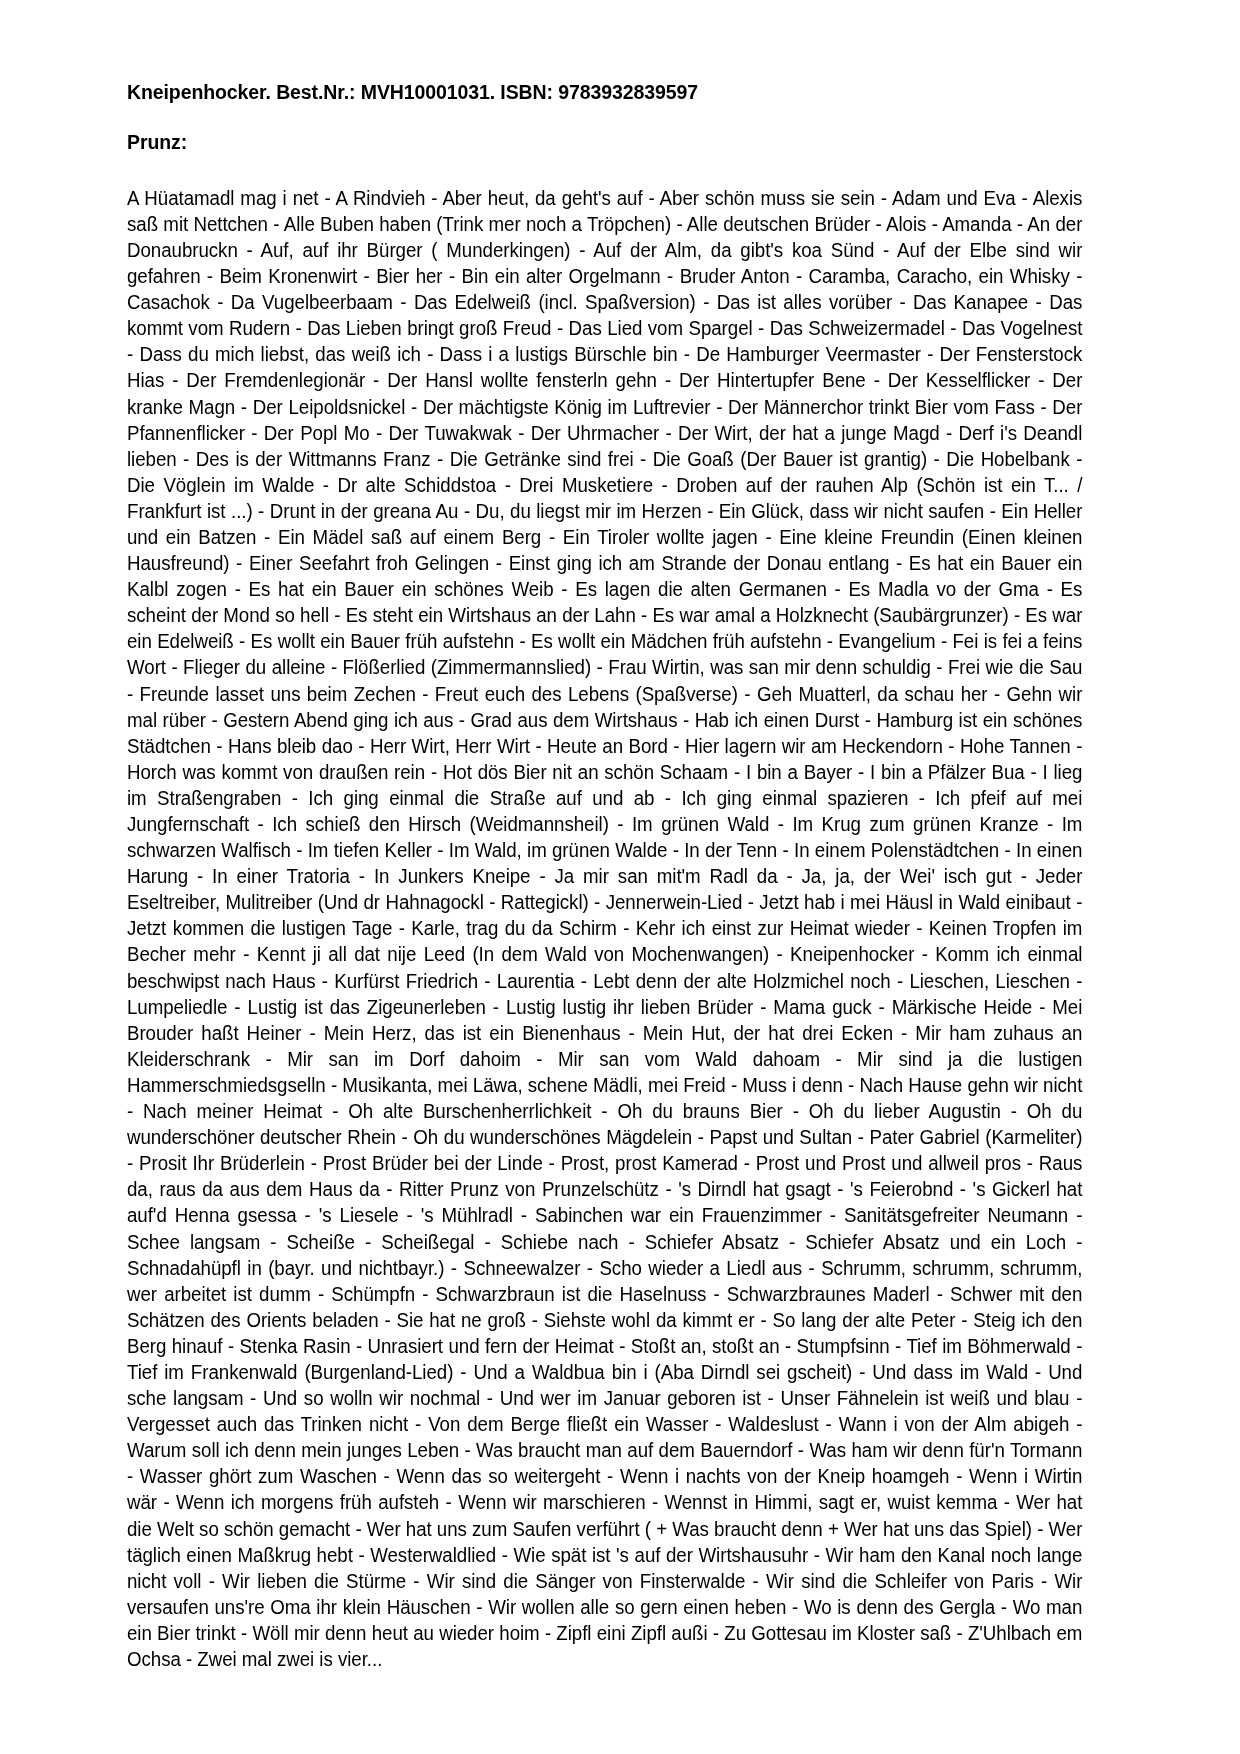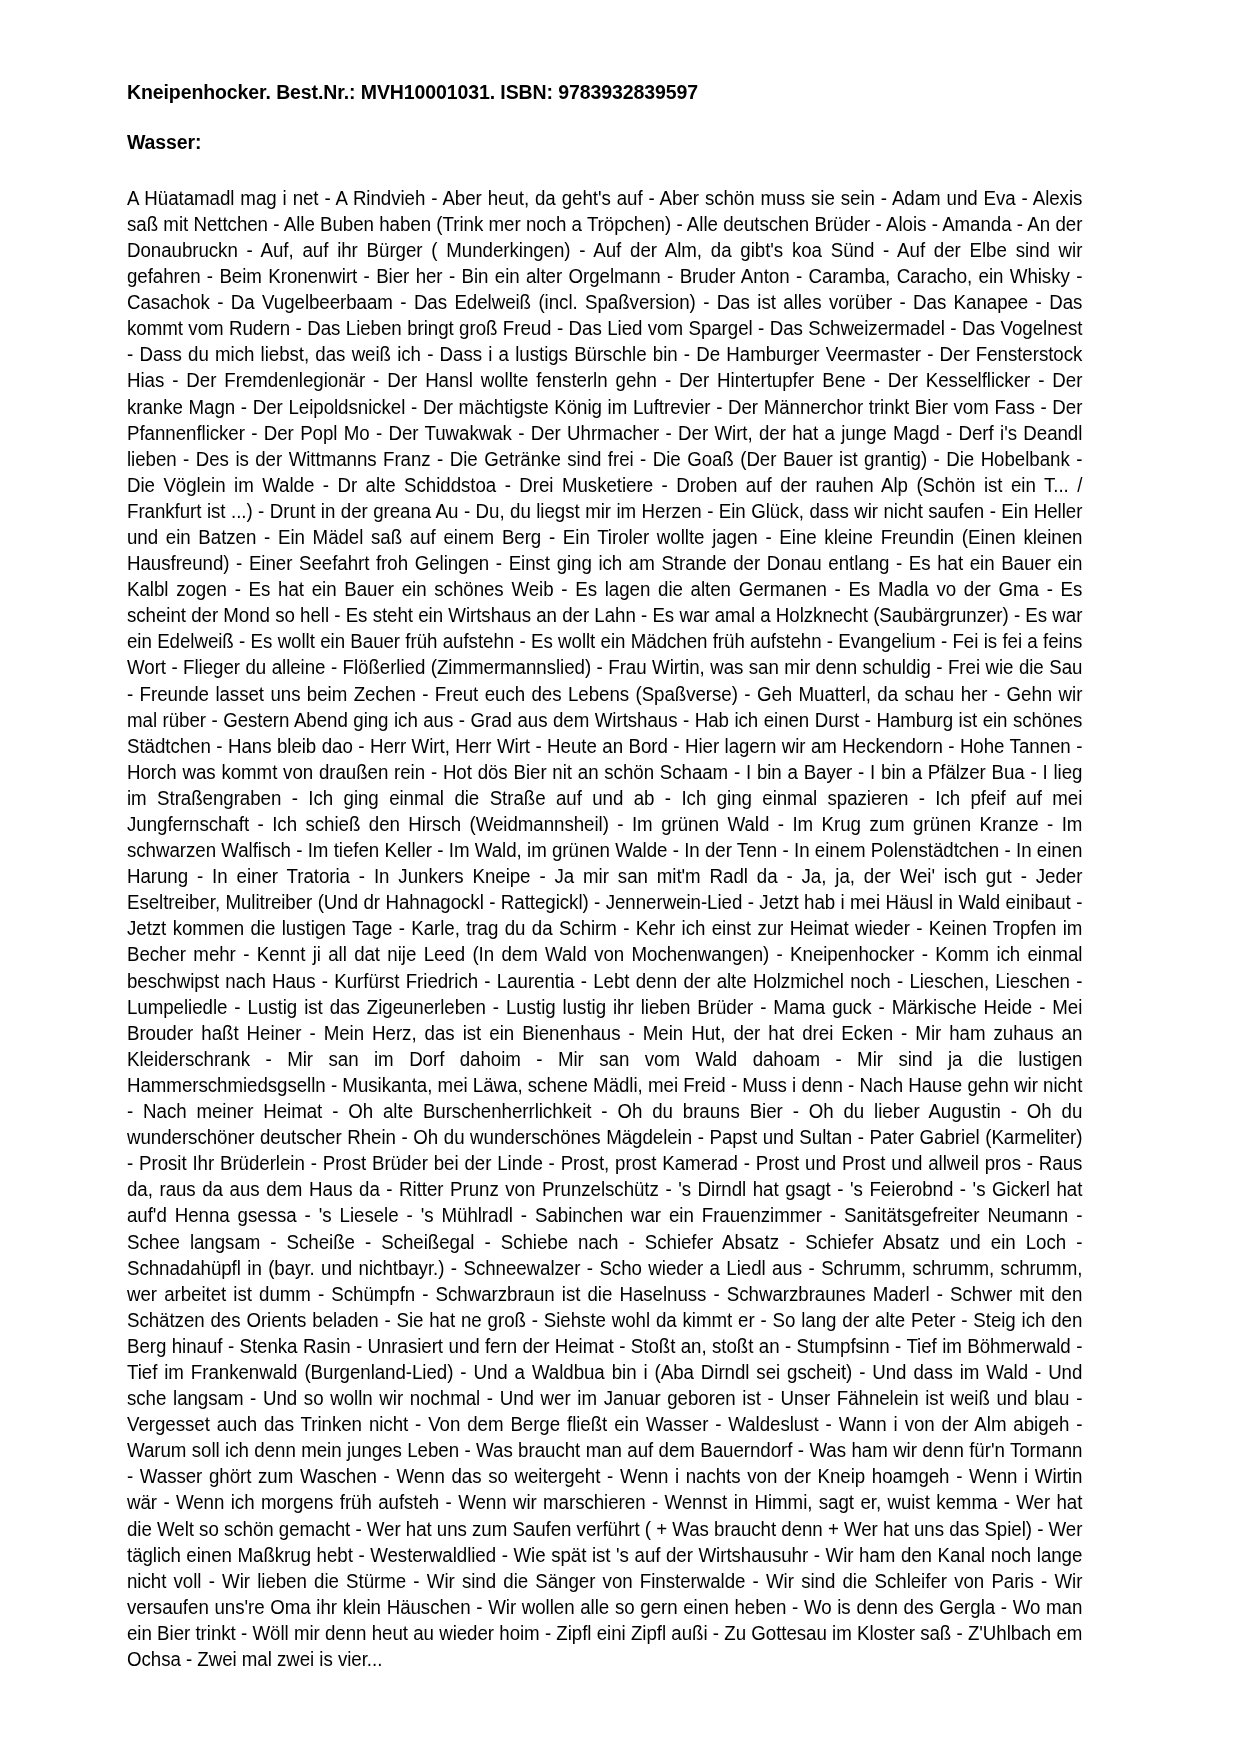--- a/index.html
+++ b/index.html
@@ -56,18 +56,18 @@
   }
 </style>
 </head>
 <body>
 
 <div class="page">
   <div class="content">
 
     <h1 class="doc-title">Kneipenhocker. Best.Nr.: MVH10001031. ISBN: 9783932839597</h1>
 
-    <h2 class="section-heading">Wasser:</h2>
+    <h2 class="section-heading">Prunz:</h2>
 
     <p class="body-text">A Hüatamadl mag i net - A Rindvieh - Aber heut, da geht's auf - Aber schön muss sie sein - Adam und Eva - Alexis saß mit Nettchen - Alle Buben haben (Trink mer noch a Tröpchen) - Alle deutschen Brüder - Alois - Amanda - An der Donaubruckn - Auf, auf ihr Bürger ( Munderkingen) - Auf der Alm, da gibt's koa Sünd - Auf der Elbe sind wir gefahren - Beim Kronenwirt - Bier her - Bin ein alter Orgelmann - Bruder Anton - Caramba, Caracho, ein Whisky - Casachok - Da Vugelbeerbaam - Das Edelweiß (incl. Spaßversion) - Das ist alles vorüber - Das Kanapee - Das kommt vom Rudern - Das Lieben bringt groß Freud - Das Lied vom Spargel - Das Schweizermadel - Das Vogelnest - Dass du mich liebst, das weiß ich - Dass i a lustigs Bürschle bin - De Hamburger Veermaster - Der Fensterstock Hias - Der Fremdenlegionär - Der Hansl wollte fensterln gehn - Der Hintertupfer Bene - Der Kesselflicker - Der kranke Magn - Der Leipoldsnickel - Der mächtigste König im Luftrevier - Der Männerchor trinkt Bier vom Fass - Der Pfannenflicker - Der Popl Mo - Der Tuwakwak - Der Uhrmacher - Der Wirt, der hat a junge Magd - Derf i's Deandl lieben - Des is der Wittmanns Franz - Die Getränke sind frei - Die Goaß (Der Bauer ist grantig) - Die Hobelbank - Die Vöglein im Walde - Dr alte Schiddstoa - Drei Musketiere - Droben auf der rauhen Alp (Schön ist ein T... / Frankfurt ist ...) - Drunt in der greana Au - Du, du liegst mir im Herzen - Ein Glück, dass wir nicht saufen - Ein Heller und ein Batzen - Ein Mädel saß auf einem Berg - Ein Tiroler wollte jagen - Eine kleine Freundin (Einen kleinen Hausfreund) - Einer Seefahrt froh Gelingen - Einst ging ich am Strande der Donau entlang - Es hat ein Bauer ein Kalbl zogen - Es hat ein Bauer ein schönes Weib - Es lagen die alten Germanen - Es Madla vo der Gma - Es scheint der Mond so hell - Es steht ein Wirtshaus an der Lahn - Es war amal a Holzknecht (Saubärgrunzer) - Es war ein Edelweiß - Es wollt ein Bauer früh aufstehn - Es wollt ein Mädchen früh aufstehn - Evangelium - Fei is fei a feins Wort - Flieger du alleine - Flößerlied (Zimmermannslied) - Frau Wirtin, was san mir denn schuldig - Frei wie die Sau - Freunde lasset uns beim Zechen - Freut euch des Lebens (Spaßverse) - Geh Muatterl, da schau her - Gehn wir mal rüber - Gestern Abend ging ich aus - Grad aus dem Wirtshaus - Hab ich einen Durst - Hamburg ist ein schönes Städtchen - Hans bleib dao - Herr Wirt, Herr Wirt - Heute an Bord - Hier lagern wir am Heckendorn - Hohe Tannen - Horch was kommt von draußen rein - Hot dös Bier nit an schön Schaam - I bin a Bayer - I bin a Pfälzer Bua - I lieg im Straßengraben - Ich ging einmal die Straße auf und ab - Ich ging einmal spazieren - Ich pfeif auf mei Jungfernschaft - Ich schieß den Hirsch (Weidmannsheil) - Im grünen Wald - Im Krug zum grünen Kranze - Im schwarzen Walfisch - Im tiefen Keller - Im Wald, im grünen Walde - In der Tenn - In einem Polenstädtchen - In einen Harung - In einer Tratoria - In Junkers Kneipe - Ja mir san mit'm Radl da - Ja, ja, der Wei' isch gut - Jeder Eseltreiber, Mulitreiber (Und dr Hahnagockl - Rattegickl) - Jennerwein-Lied - Jetzt hab i mei Häusl in Wald einibaut - Jetzt kommen die lustigen Tage - Karle, trag du da Schirm - Kehr ich einst zur Heimat wieder - Keinen Tropfen im Becher mehr - Kennt ji all dat nije Leed (In dem Wald von Mochenwangen) - Kneipenhocker - Komm ich einmal beschwipst nach Haus - Kurfürst Friedrich - Laurentia - Lebt denn der alte Holzmichel noch - Lieschen, Lieschen - Lumpeliedle - Lustig ist das Zigeunerleben - Lustig lustig ihr lieben Brüder - Mama guck - Märkische Heide - Mei Brouder haßt Heiner - Mein Herz, das ist ein Bienenhaus - Mein Hut, der hat drei Ecken - Mir ham zuhaus an Kleiderschrank - Mir san im Dorf dahoim - Mir san vom Wald dahoam - Mir sind ja die lustigen Hammerschmiedsgselln - Musikanta, mei Läwa, schene Mädli, mei Freid - Muss i denn - Nach Hause gehn wir nicht - Nach meiner Heimat - Oh alte Burschenherrlichkeit - Oh du brauns Bier - Oh du lieber Augustin - Oh du wunderschöner deutscher Rhein - Oh du wunderschönes Mägdelein - Papst und Sultan - Pater Gabriel (Karmeliter) - Prosit Ihr Brüderlein - Prost Brüder bei der Linde - Prost, prost Kamerad - Prost und Prost und allweil pros - Raus da, raus da aus dem Haus da - Ritter Prunz von Prunzelschütz - 's Dirndl hat gsagt - 's Feierobnd - 's Gickerl hat auf'd Henna gsessa - 's Liesele - 's Mühlradl - Sabinchen war ein Frauenzimmer - Sanitätsgefreiter Neumann - Schee langsam - Scheiße - Scheißegal - Schiebe nach - Schiefer Absatz - Schiefer Absatz und ein Loch - Schnadahüpfl in (bayr. und nichtbayr.) - Schneewalzer - Scho wieder a Liedl aus - Schrumm, schrumm, schrumm, wer arbeitet ist dumm - Schümpfn - Schwarzbraun ist die Haselnuss - Schwarzbraunes Maderl - Schwer mit den Schätzen des Orients beladen - Sie hat ne groß - Siehste wohl da kimmt er - So lang der alte Peter - Steig ich den Berg hinauf - Stenka Rasin - Unrasiert und fern der Heimat - Stoßt an, stoßt an - Stumpfsinn - Tief im Böhmerwald - Tief im Frankenwald (Burgenland-Lied) - Und a Waldbua bin i (Aba Dirndl sei gscheit) - Und dass im Wald - Und sche langsam - Und so wolln wir nochmal - Und wer im Januar geboren ist - Unser Fähnelein ist weiß und blau - Vergesset auch das Trinken nicht - Von dem Berge fließt ein Wasser - Waldeslust - Wann i von der Alm abigeh - Warum soll ich denn mein junges Leben - Was braucht man auf dem Bauerndorf - Was ham wir denn für'n Tormann - Wasser ghört zum Waschen - Wenn das so weitergeht - Wenn i nachts von der Kneip hoamgeh - Wenn i Wirtin wär - Wenn ich morgens früh aufsteh - Wenn wir marschieren - Wennst in Himmi, sagt er, wuist kemma - Wer hat die Welt so schön gemacht - Wer hat uns zum Saufen verführt ( + Was braucht denn + Wer hat uns das Spiel) - Wer täglich einen Maßkrug hebt - Westerwaldlied - Wie spät ist 's auf der Wirtshausuhr - Wir ham den Kanal noch lange nicht voll - Wir lieben die Stürme - Wir sind die Sänger von Finsterwalde - Wir sind die Schleifer von Paris - Wir versaufen uns're Oma ihr klein Häuschen - Wir wollen alle so gern einen heben - Wo is denn des Gergla - Wo man ein Bier trinkt - Wöll mir denn heut au wieder hoim - Zipfl eini Zipfl außi - Zu Gottesau im Kloster saß - Z'Uhlbach em Ochsa - Zwei mal zwei is vier...</p>
 
   </div>
 </div>
 
 </body></html>

